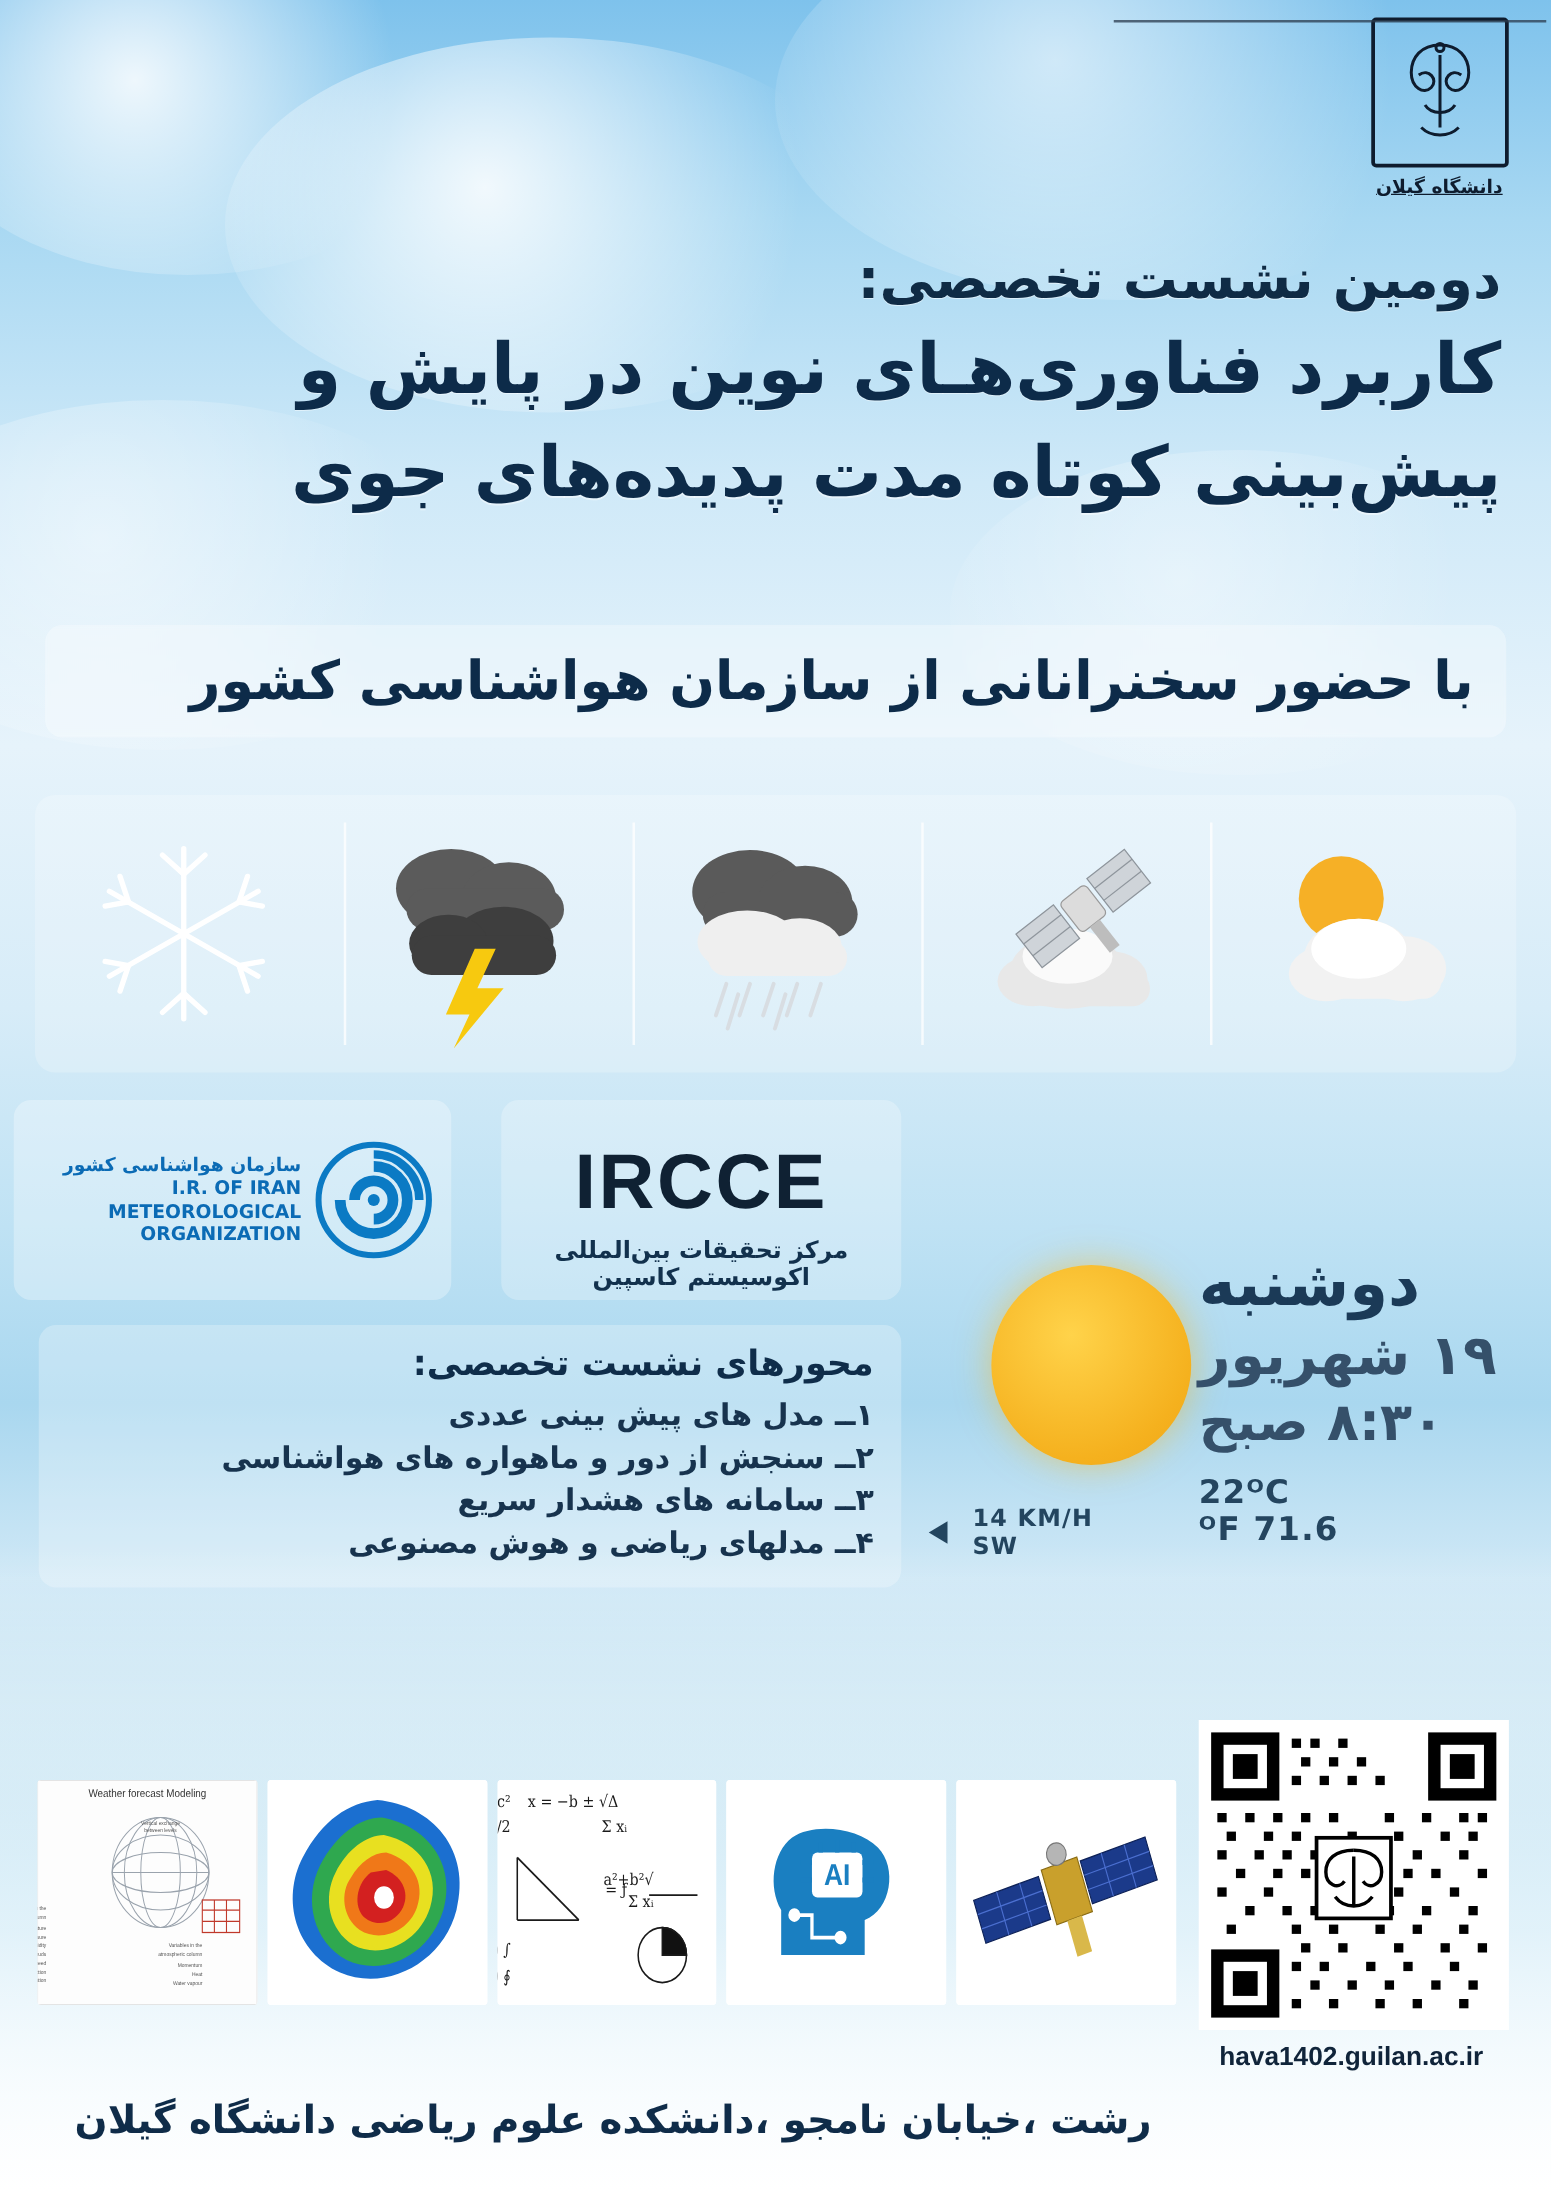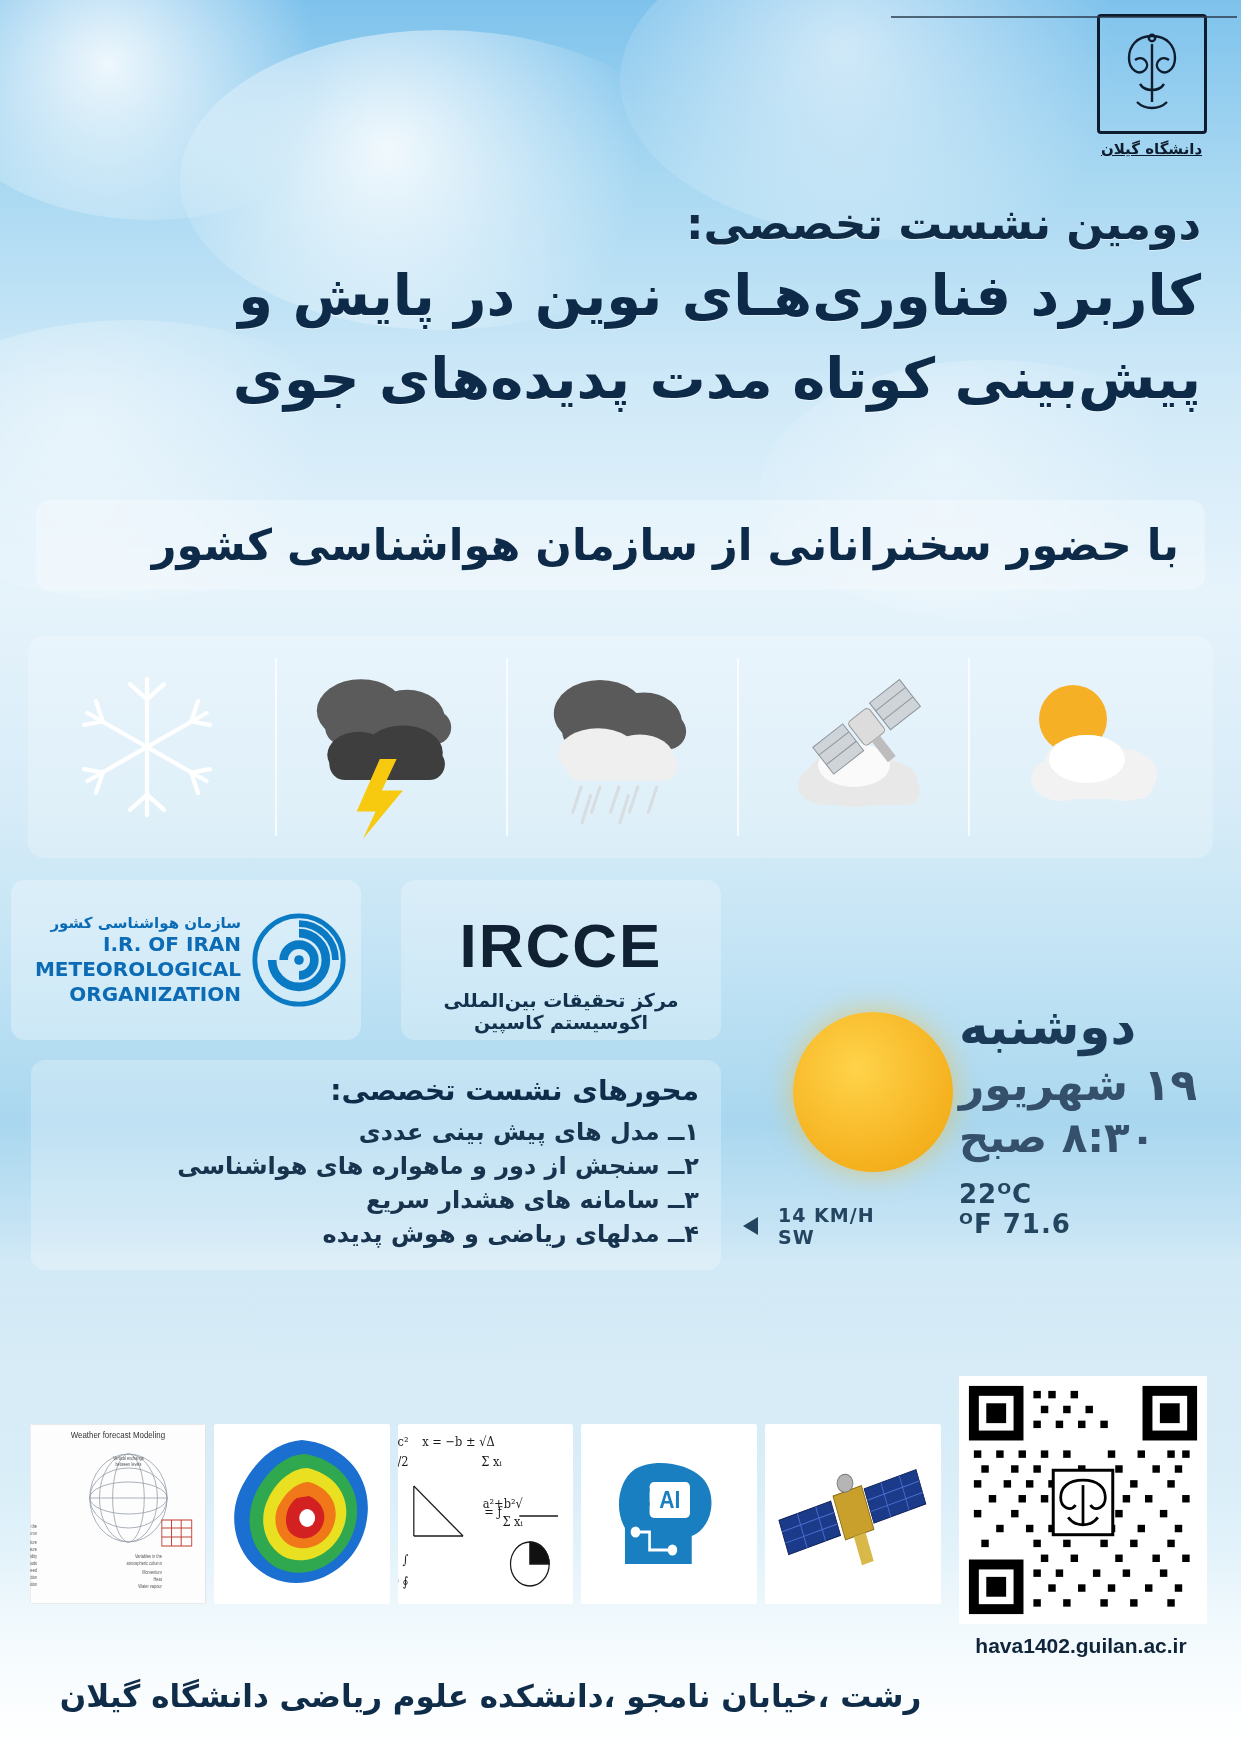--- a/index.html
+++ b/index.html
@@ -128,21 +128,21 @@
   
   .ircce-panel { top: 880px; right: 520px; width: 320px; height: 160px; background: rgba(255,255,255,0.26); }
   .ircce-title { text-align: center; font-size: 62px; font-weight: bold; color: #0f2133; letter-spacing: 2px; margin-top: 30px; font-family: "Liberation Sans", sans-serif; }
   .ircce-sub { text-align: center; font-size: 19px; font-weight: bold; color: #12314d; margin-top: 8px; }
 
   
   .irimo-panel { top: 880px; right: 880px; width: 350px; height: 160px; background: rgba(255,255,255,0.30); }
   .irimo-wrap { display: flex; align-items: center; height: 100%; padding: 0 14px; direction: ltr; }
   .irimo-txt { flex: 1; text-align: right; padding-right: 10px; }
   .irimo-fa { font-size: 15px; font-weight: bold; color: #0b6bb5; }
-  .irimo-en { font-size: 20px; font-weight: bold; color: #0b6bb5; line-height: 1.25; }
+  .irimo-en { font-size: 15px; font-weight: bold; color: #0b6bb5; line-height: 1.25; }
   .irimo-mark { width: 96px; height: 96px; flex: none; }
 
   
   .topics-panel { top: 1060px; right: 520px; width: 690px; height: 210px; background: rgba(255,255,255,0.26); padding: 14px 22px; }
   .topics-title { font-size: 28px; font-weight: bold; color: #0f2d4a; text-align: right; margin-bottom: 8px; }
   .topics-list { list-style: none; text-align: right; }
   .topics-list li { font-size: 24px; font-weight: bold; color: #17334e; line-height: 1.42; }
 
   
   .qr-area { position: absolute; bottom: 96px; right: 34px; width: 252px; }
@@ -350,21 +350,21 @@
       </svg>
     </div>
   </div>
 
   <div class="panel topics-panel">
     <div class="topics-title">محورهای نشست تخصصی:</div>
     <ul class="topics-list">
       <li>۱ــ مدل های پیش بینی عددی</li>
       <li>۲ــ سنجش از دور و ماهواره های هواشناسی</li>
       <li>۳ــ سامانه های هشدار سریع</li>
-      <li>۴ــ مدلهای ریاضی و هوش پدیده</li>
+      <li>۴ــ مدلهای ریاضی و هوش مصنوعی</li>
     </ul>
   </div>
 
   <div class="qr-area">
     <div class="qr-box">
       <svg viewBox="0 0 100 100" width="248" height="248">
         <rect width="100" height="100" fill="#ffffff"></rect>
 
         <g fill="#000">
           <rect x="4" y="4" width="22" height="22"></rect>

